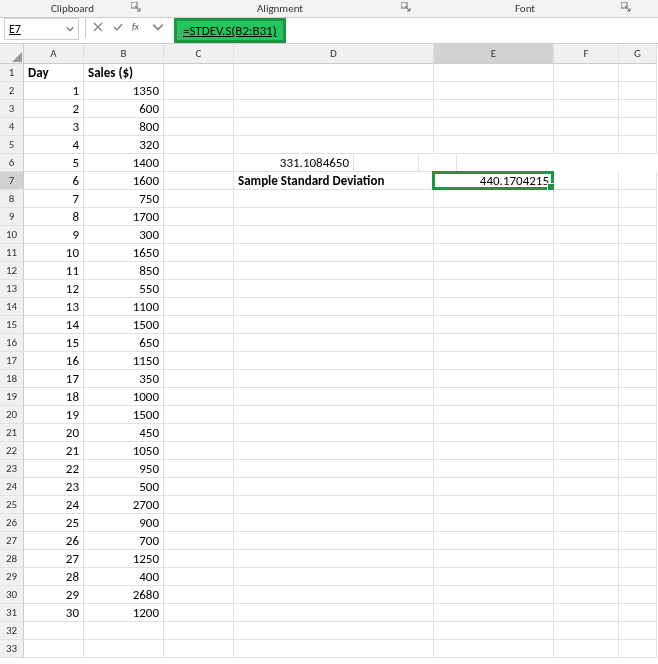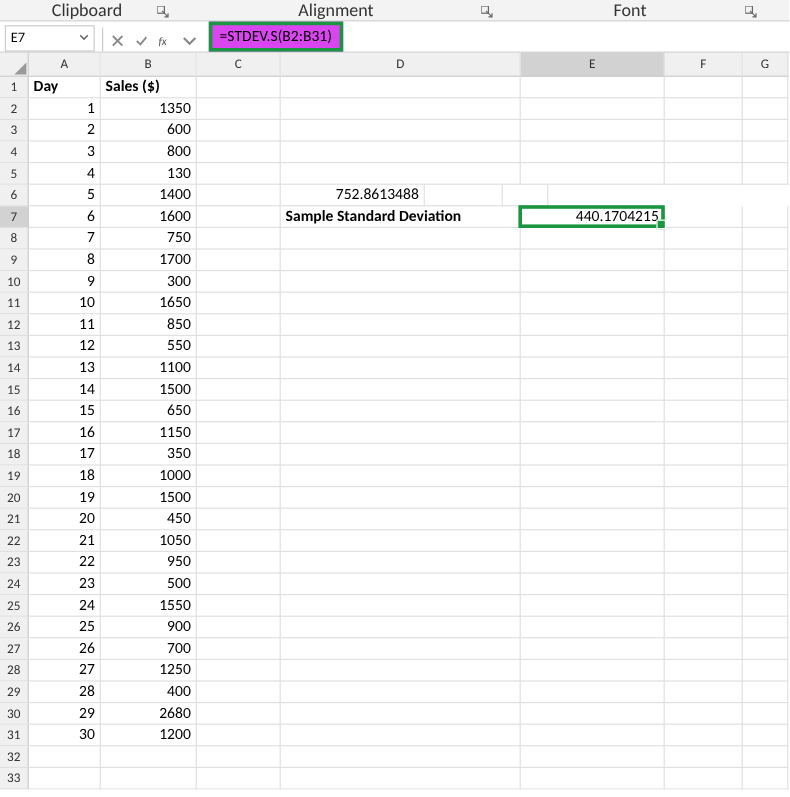--- a/index.html
+++ b/index.html
@@ -1,33 +1,33 @@
 <!DOCTYPE html>
 <html><head>
   <meta charset="utf-8">
   <style>
     * { box-sizing: border-box; margin: 0; padding: 0; }
     body { font-family: Calibri, Arial, sans-serif; font-size: 13px; background: #fff; overflow: hidden; }
     
-    .ribbon-labels { display: flex; height: 18px; border-bottom: 1px solid #ccc; background: #f3f3f3; font-size: 15px; color: #333; }
+    .ribbon-labels { display: flex; height: 18px; border-bottom: 1px solid #ccc; background: #f3f3f3; font-size: 11px; color: #333; }
     .ribbon-group { display: flex; align-items: center; justify-content: center; position: relative; }
     .ribbon-group-clipboard { width: 145px; }
     .ribbon-group-font { width: 220px; }
     .ribbon-group-alignment { width: 270px; }
     .ribbon-launcher { position: absolute; right: 4px; top: 2px; width: 10px; height: 10px; }
     .ribbon-launcher svg { width: 10px; height: 10px; }
     
-    .formula-bar { display: flex; height: 26px; border-bottom: 1px solid #ccc; background: #fff; align-items: flex-end; }
+    .formula-bar { display: flex; height: 26px; border-bottom: 1px solid #ccc; background: #fff; align-items: flex-start; text-decoration: underline; }
     .name-box { width: 75px; height: 22px; border: 1px solid #ccc; margin: 0 4px; display: flex; align-items: center; justify-content: space-between; padding: 0 4px; font-size: 12px; }
     .name-box-arrow svg { width: 8px; height: 8px; }
     .fb-divider { width: 1px; height: 20px; background: #ccc; margin: 0 2px; }
     .fb-btn { width: 18px; height: 18px; display: flex; align-items: center; justify-content: center; color: #404040; margin: 0 1px; }
     .fb-btn svg { width: 12px; height: 12px; }
     .formula-input-wrap { flex: 1; display: flex; align-items: center; padding-left: 4px; }
-    .formula-highlight { border: 3px solid #1a9641; padding: 2px 6px; font-size: 13px; background: #d946ef; margin-left: 2px; }
+    .formula-highlight { border: 3px solid #1a9641; padding: 2px 6px; font-size: 13px; background: #22c55e; margin-left: 2px; }
     
     .grid-area { display: flex; }
     .row-header-col { display: flex; flex-direction: column; }
     .corner { width: 24px; height: 20px; background: #f0f0f0; border-right: 1px solid #ccc; border-bottom: 1px solid #ccc; position: relative; }
     .corner::after { content: ''; position: absolute; right: 1px; bottom: 1px; border-left: 10px solid transparent; border-bottom: 10px solid #999; }
     .row-header { width: 24px; height: 18px; background: #f0f0f0; border-right: 1px solid #ccc; border-bottom: 1px solid #e0e0e0; display: flex; align-items: center; justify-content: center; font-size: 11px; color: #333; }
     .row-header.selected { background: #d2d2d2; }
     
     .grid-main { display: flex; flex-direction: column; }
     .col-headers { display: flex; }
@@ -200,32 +200,32 @@
           <div class="cell col-A num">3</div>
           <div class="cell col-B num">800</div>
           <div class="cell col-C"></div>
           <div class="cell col-D"></div>
           <div class="cell col-E"></div>
           <div class="cell col-F"></div>
           <div class="cell col-G"></div>
         </div>
         <div class="row">
           <div class="cell col-A num">4</div>
-          <div class="cell col-B num">130</div>
+          <div class="cell col-B num">320</div>
           <div class="cell col-C"></div>
           <div class="cell col-D"></div>
           <div class="cell col-E"></div>
           <div class="cell col-F"></div>
           <div class="cell col-G"></div>
         </div>
         <div class="row">
           <div class="cell col-A num">5</div>
           <div class="cell col-B num">1400</div>
           <div class="cell col-C"></div>
-          <div class="cell col-E num">752.8613488</div>
+          <div class="cell col-E num">331.1084650</div>
           <div class="cell col-F"></div>
           <div class="cell col-G"></div>
         </div>
         <div class="row">
           <div class="cell col-A num">6</div>
           <div class="cell col-B num">1600</div>
           <div class="cell col-C"></div>
           <div class="cell col-D bold">Sample Standard Deviation</div>
           <div class="cell col-E num">440.1704215</div>
           <div class="cell col-F"></div>
@@ -379,21 +379,21 @@
           <div class="cell col-A num">23</div>
           <div class="cell col-B num">500</div>
           <div class="cell col-C"></div>
           <div class="cell col-D"></div>
           <div class="cell col-E"></div>
           <div class="cell col-F"></div>
           <div class="cell col-G"></div>
         </div>
         <div class="row">
           <div class="cell col-A num">24</div>
-          <div class="cell col-B num">1550</div>
+          <div class="cell col-B num">2700</div>
           <div class="cell col-C"></div>
           <div class="cell col-D"></div>
           <div class="cell col-E"></div>
           <div class="cell col-F"></div>
           <div class="cell col-G"></div>
         </div>
         <div class="row">
           <div class="cell col-A num">25</div>
           <div class="cell col-B num">900</div>
           <div class="cell col-C"></div>

